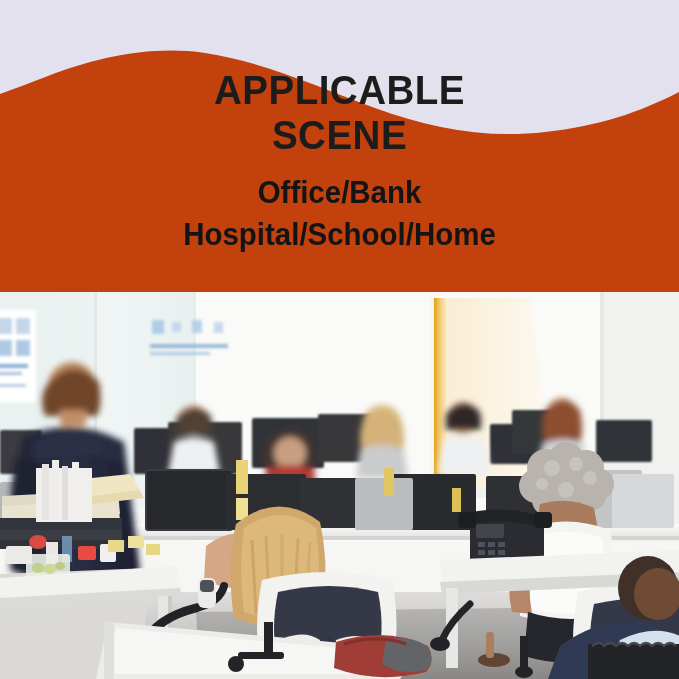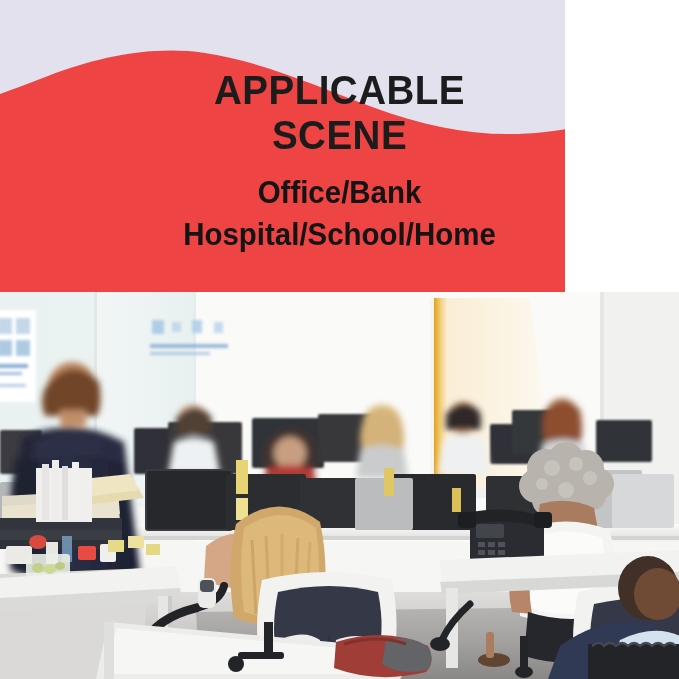--- a/index.html
+++ b/index.html
@@ -14,22 +14,22 @@
     position:relative;
     width:679px; height:679px;
     background:#ffffff;
     overflow:hidden;
   }
 
   
   #banner {
     position:absolute;
     left:0; top:0;
-    width:565px; height:292px;
-    background:#ef4444;
+    width:679px; height:292px;
+    background:#c2410c;
     overflow:hidden;
   }
   #wave-svg {
     position:absolute;
     left:0; top:0;
     width:679px; height:160px;
     display:block;
   }
 
   #headline {

